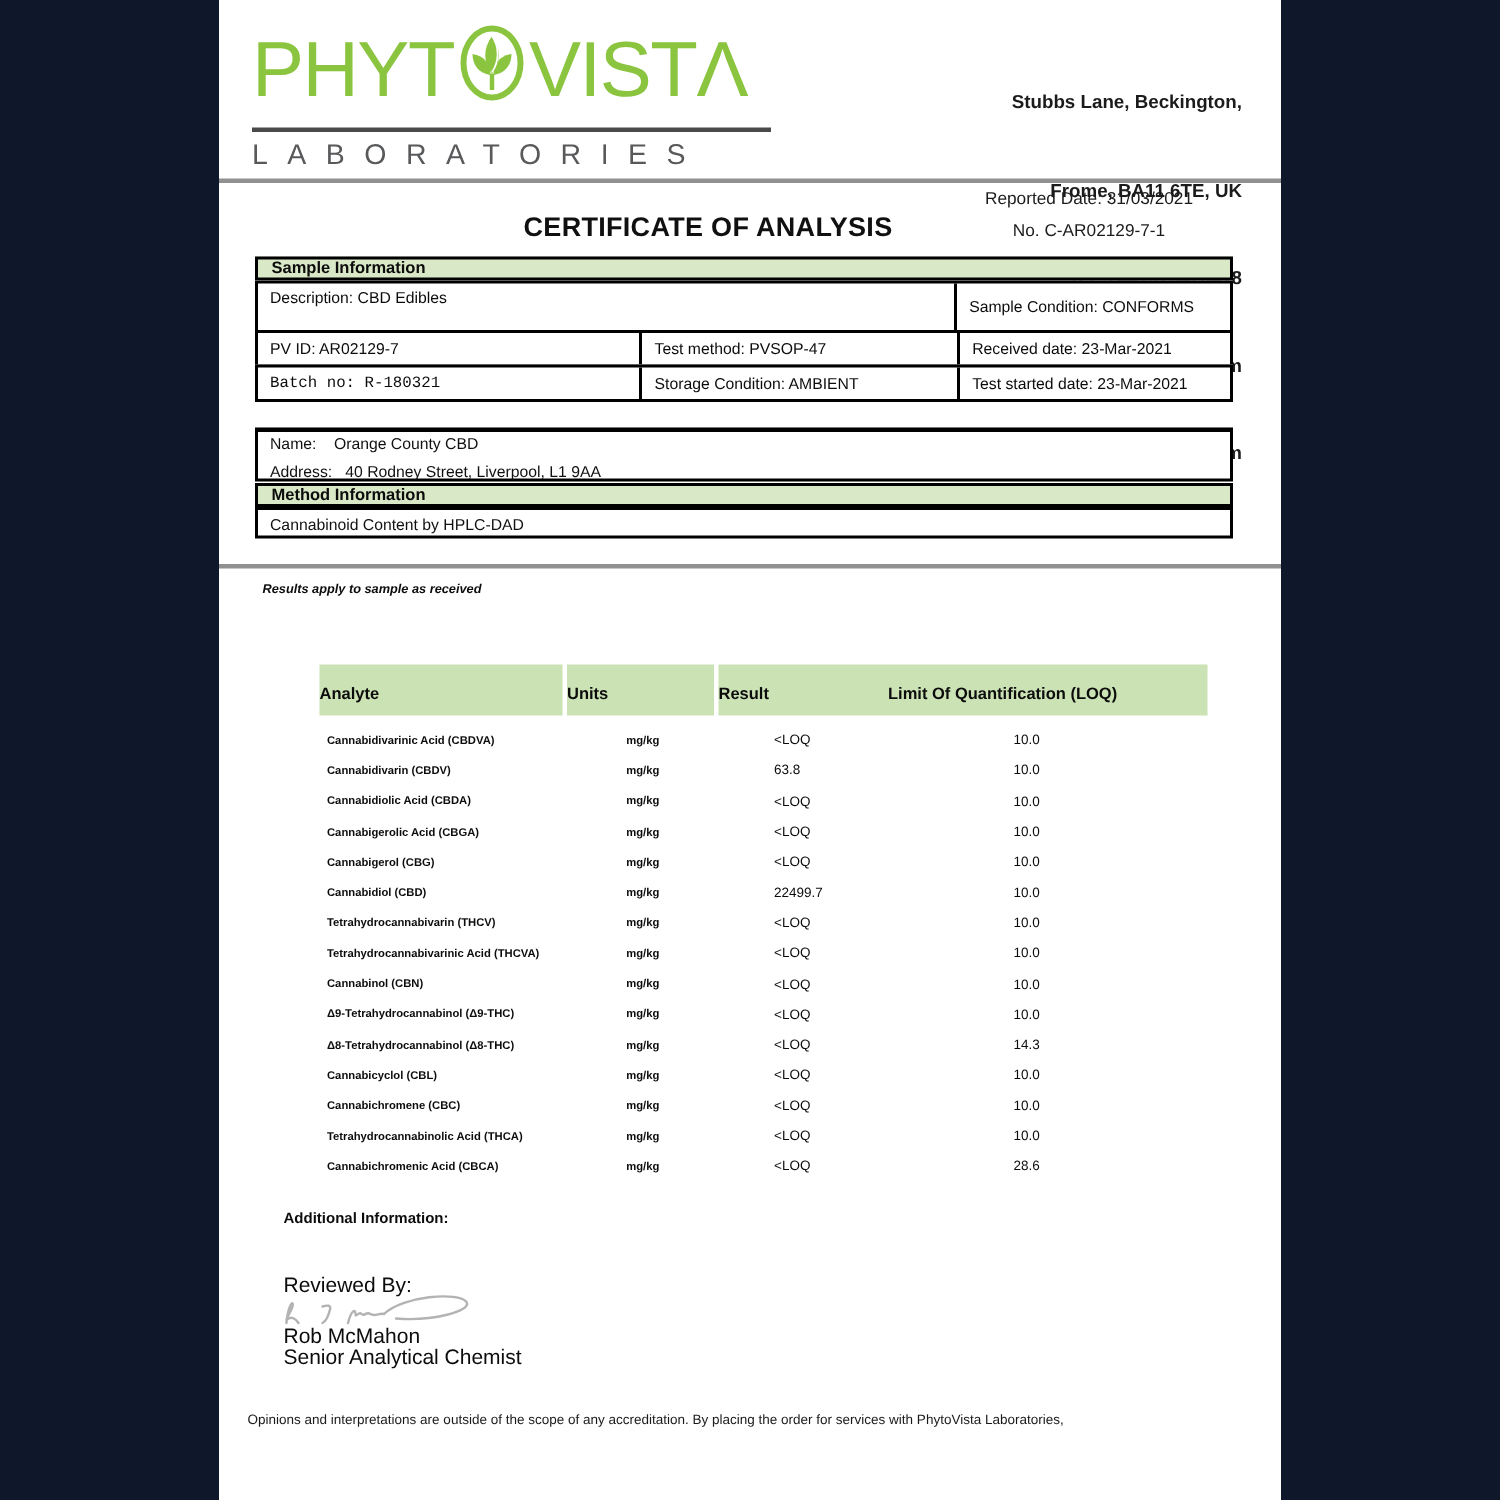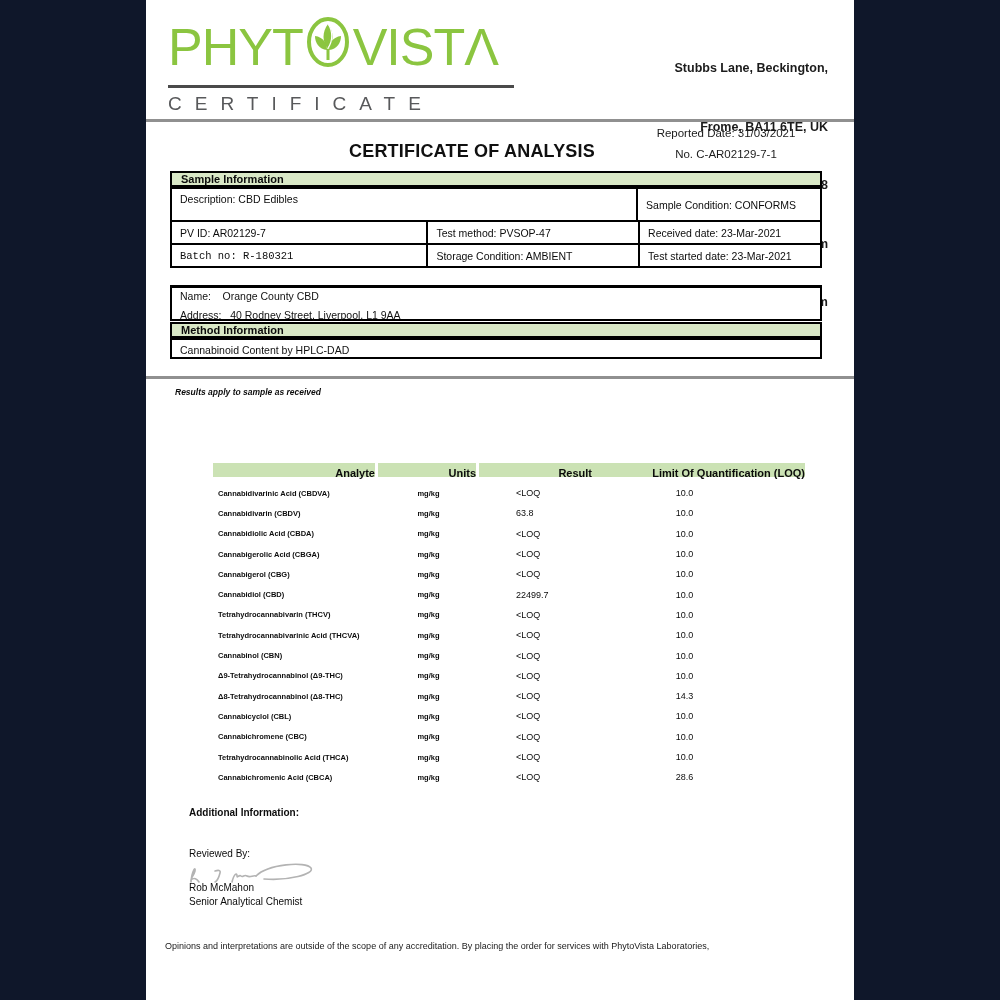--- a/index.html
+++ b/index.html
@@ -25,33 +25,33 @@
   .cell{border-left:2px solid #000;box-sizing:border-box;font-size:10.5px;padding:4px 0 0 8px;color:#0c0c0c;}
   .cell:first-child{border-left:none;}
   .vcen{display:flex;align-items:center;padding-top:0;}
   .pre{white-space:pre;}
 
   .note{font-size:8.5px;font-weight:bold;font-style:italic;color:#0c0c0c;}
 
   
   .rt{left:67px;width:592px;}
   .rt-head{display:flex;height:34px;}
-  .rt-head .hc{background:#cbe2b4;font-weight:bold;font-size:11px;color:#0c0c0c;text-align:right;padding-top:4px;box-sizing:border-box;margin-top:20px;}
+  .rt-head .hc{background:#cbe2b4;font-weight:bold;font-size:11px;color:#0c0c0c;text-align:left;padding-top:14px;box-sizing:border-box;}
   .h-analyte{width:162px;margin-right:3px;}
   .h-units{width:98px;margin-right:3px;}
   .h-result{width:113px;}
   .h-loq{width:213px;}
   .r-row{display:flex;height:20.3px;align-items:center;}
   .c-analyte{width:165px;padding-left:5px;font-weight:bold;font-size:7.5px;box-sizing:border-box;color:#0c0c0c;}
   .c-units{width:101px;text-align:center;font-weight:bold;font-size:7.5px;box-sizing:border-box;color:#0c0c0c;}
   .c-result{width:113px;padding-left:37px;font-size:9px;box-sizing:border-box;color:#0c0c0c;}
   .c-loq{width:213px;text-align:center;padding-right:28px;font-size:9px;box-sizing:border-box;color:#0c0c0c;}
 
   .small-bold{font-size:10px;font-weight:bold;color:#0c0c0c;}
-  .sig-text{font-size:10px;color:#0c0c0c;}
+  .sig-text{font-size:14px;color:#0c0c0c;}
   .footer{font-size:9px;line-height:12.2px;color:#1a1a1a;white-space:nowrap;}
 </style>
 </head>
 <body>
 
 <div class="stage">
   <div class="doc">
 
     <div class="abs" style="left:22px;top:18px;">
       <div class="logo-row">
@@ -62,21 +62,21 @@
             <path d="M22 8 C28 16 28 26 22 33 C16 26 16 16 22 8 Z" fill="#8bc540"></path>
             <path d="M9 20 C17 21 21 27 21 34 C13 33 9 27 9 20 Z" fill="#8bc540"></path>
             <path d="M35 20 C27 21 23 27 23 34 C31 33 35 27 35 20 Z" fill="#8bc540"></path>
             <rect x="20.5" y="33" width="3" height="11" fill="#8bc540"></rect>
             <path d="M22 8 C27 15 27 25 22 32" fill="none" stroke="#ffffff" stroke-width="1.2"></path>
           </svg>
         </span>
         <span>VISTΛ</span>
       </div>
       <div class="logo-rule" style="width:346px;margin-top:9px;"></div>
-      <div class="logo-sub" style="margin-top:5px;">CERTIFICATE</div>
+      <div class="logo-sub" style="margin-top:5px;">LABORATORIES</div>
     </div>
 
     <div class="abs contact" style="right:26px;top:20px;">
       <div>Stubbs Lane, Beckington,</div>
       <div>Frome, BA11 6TE, UK</div>
       <div>Tel: +441373470418</div>
       <div>Email: info@phytovistalabs.com</div>
       <div>Web: www.phytovistalabs.com</div>
     </div>
 

